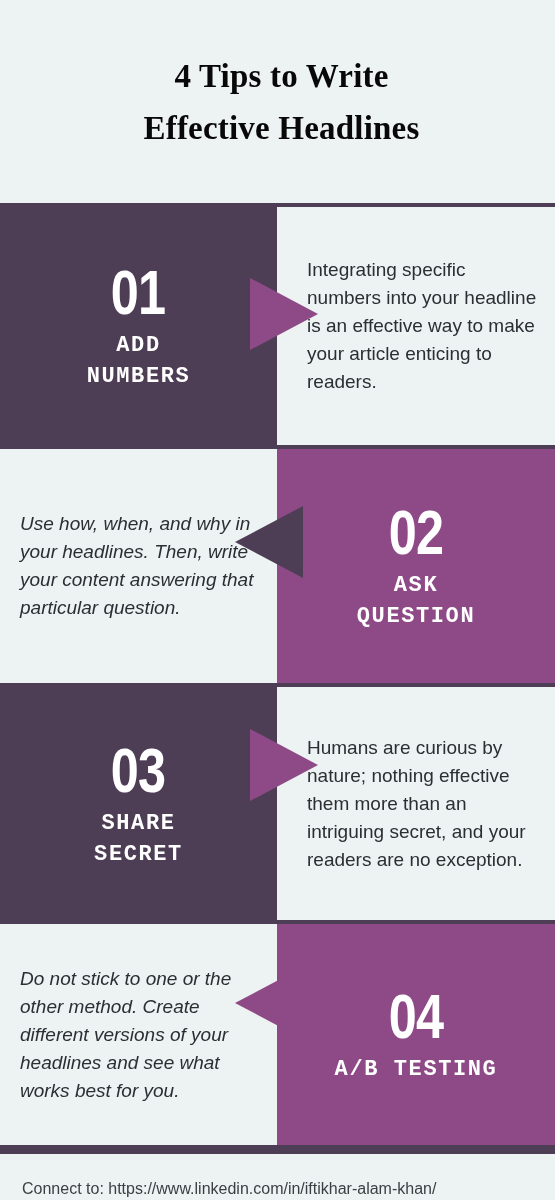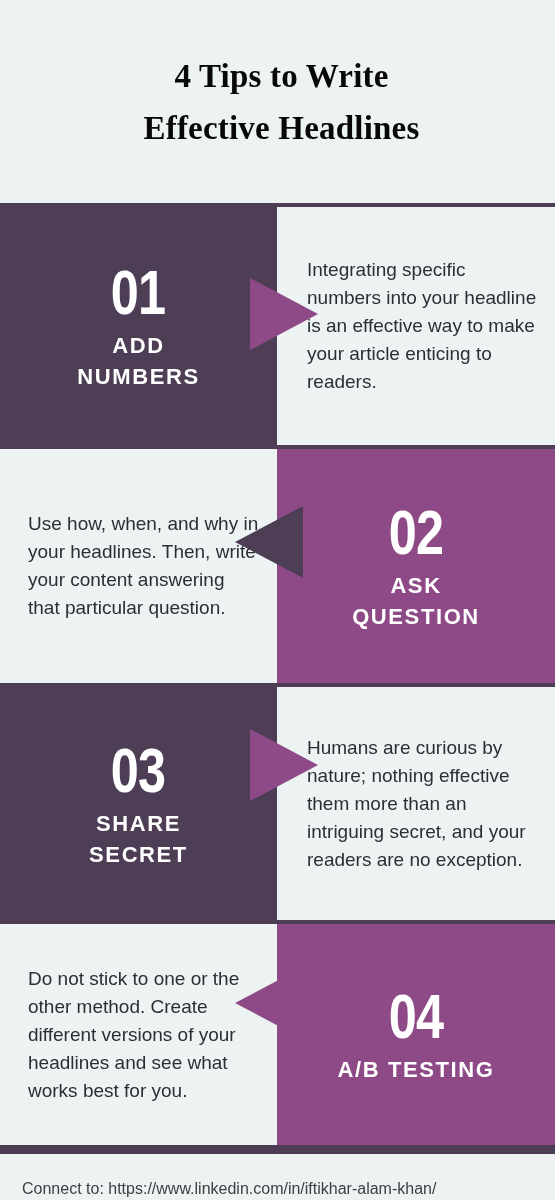--- a/index.html
+++ b/index.html
@@ -82,21 +82,21 @@
     font-family: "Liberation Sans", sans-serif;
     font-weight: bold;
     font-size: 63px;
     line-height: 64px;
     color: #ffffff;
     letter-spacing: -1px;
     transform: scaleX(0.80);
     margin-bottom: 6px;
   }
   .step-label {
-    font-family: Liberation Sans, sans-serif;
+    font-family: Liberation Mono, monospace;
     font-weight: bold;
     font-size: 22px;
     line-height: 31px;
     color: #ffffff;
     letter-spacing: 1.6px;
     text-align: left;
     text-transform: uppercase;
   }
   .body-text {
     font-family: "Liberation Sans", sans-serif;
@@ -105,21 +105,22 @@
     color: #2b2f33;
     width: 100%;
     box-sizing: border-box;
     padding: 0 16px 0 30px;
     text-align: left;
   }
   .panel.right .body-text {
     padding: 0 18px 0 30px;
   }
   .panel.left .body-text {
-    padding: 0 18px 0 28px;
+    padding: 0 18px 0 20px;
+    font-style: italic;
   }
 
   
   .arrow {
     position: absolute;
     width: 0;
     height: 0;
     z-index: 6;
   }
   .arrow.point-right {

